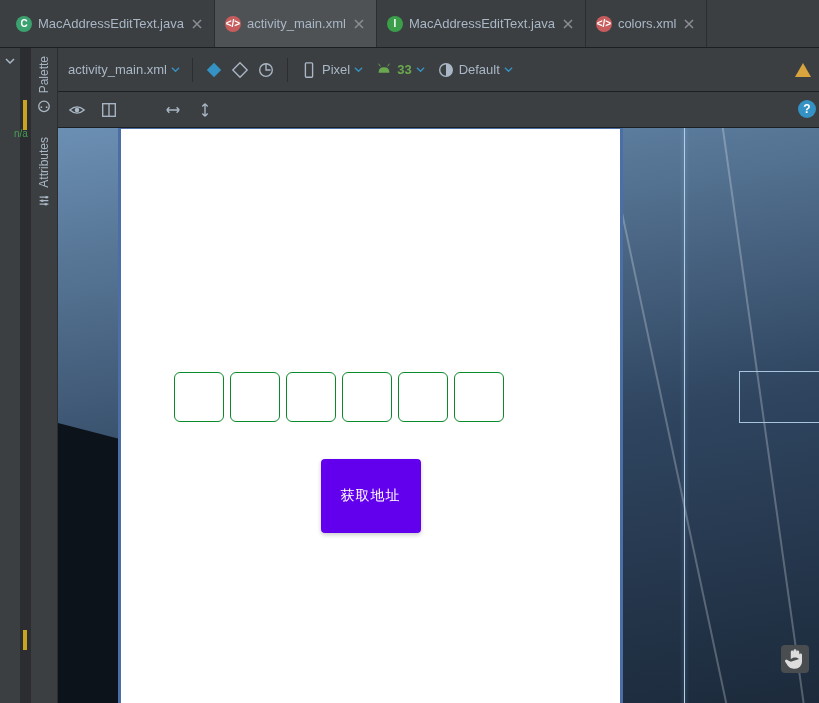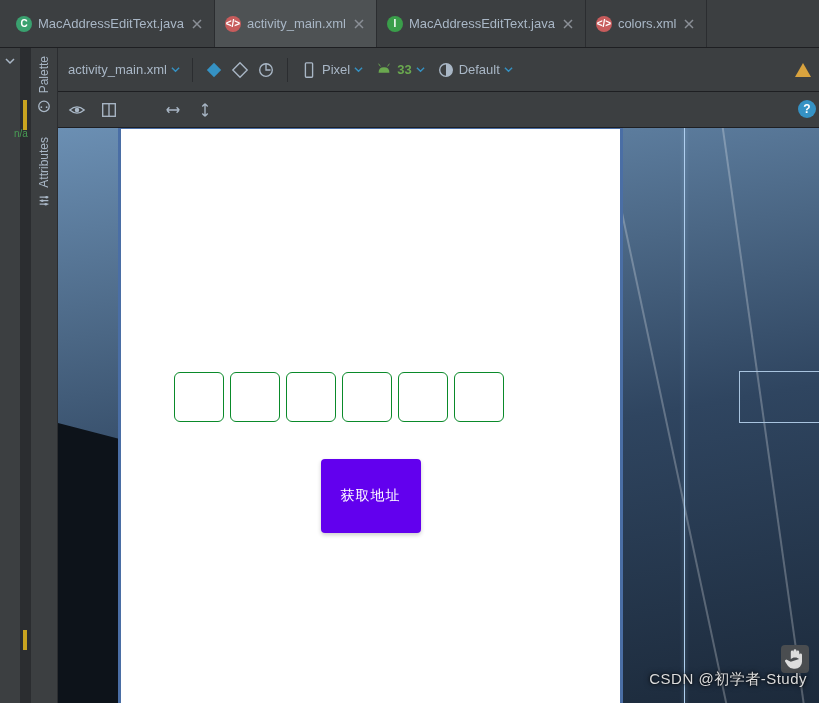--- a/index.html
+++ b/index.html
@@ -387,17 +387,16 @@
         <div class="bp-border"></div>
         <div class="bp-box1"></div>
 
       </div>
 
       <div class="panbtn">
         <svg viewBox="0 0 20 20">
             <path d="M7 10 V5 a1 1 0 0 1 2 0 V9 M9 9 V4 a1 1 0 0 1 2 0 V9 M11 9 V5 a1 1 0 0 1 2 0 V10 M13 10 V7 a1 1 0 0 1 2 0 V12 a5 5 0 0 1 -5 5 h-1 a5 5 0 0 1 -4 -2 l-2 -3 a1 1 0 0 1 1.5 -1.3 L7 12" fill="#ddd"></path>
           </svg>
       </div>
-      <div class="watermark">CSDN @初学者-Study</div>
     </div>
 
   </div>
 </div>
 
 </body></html>

